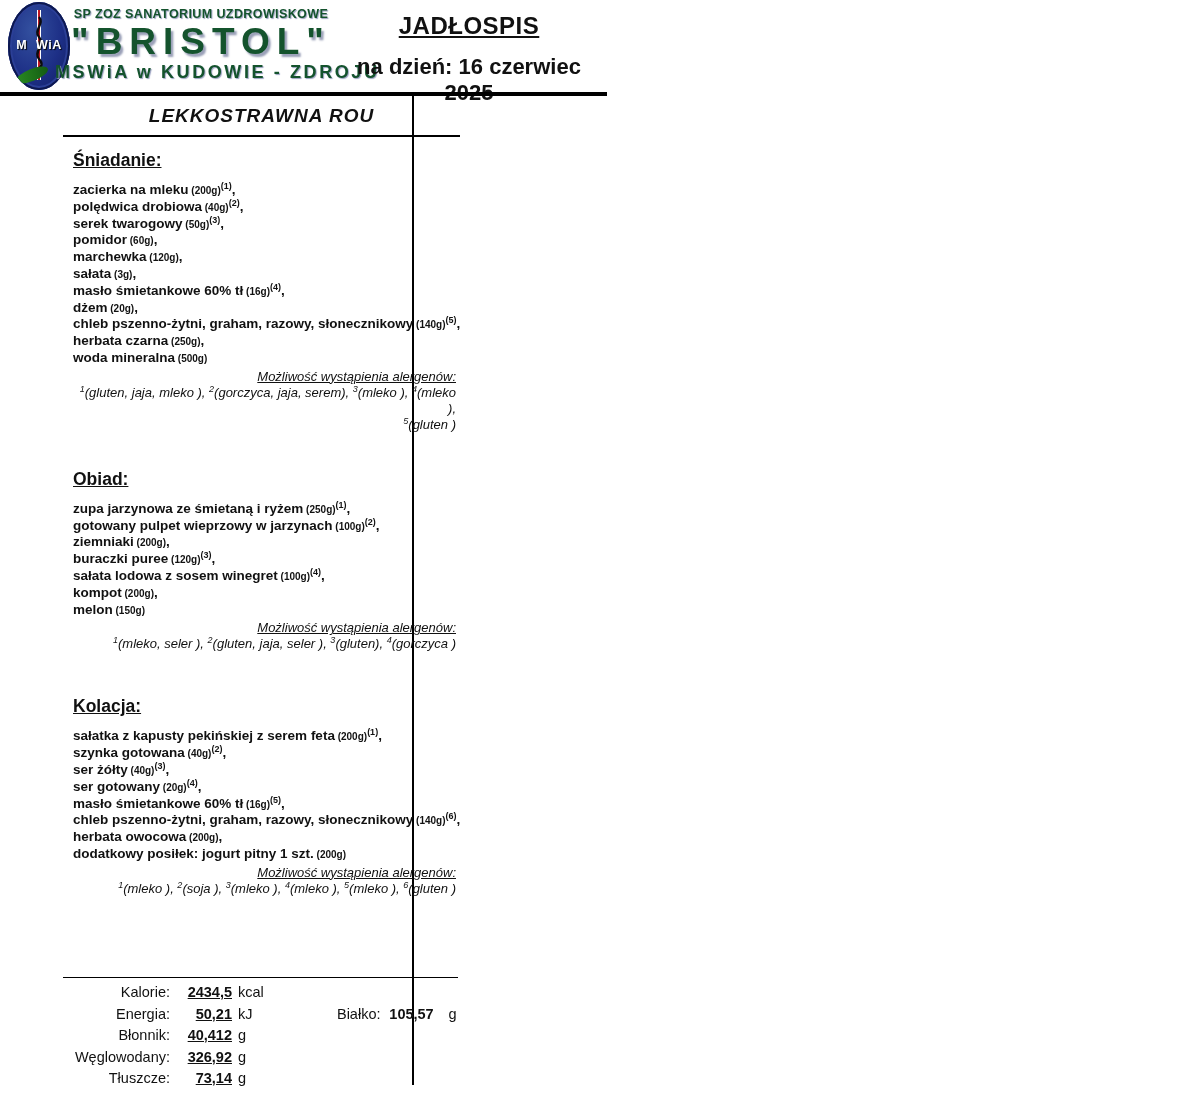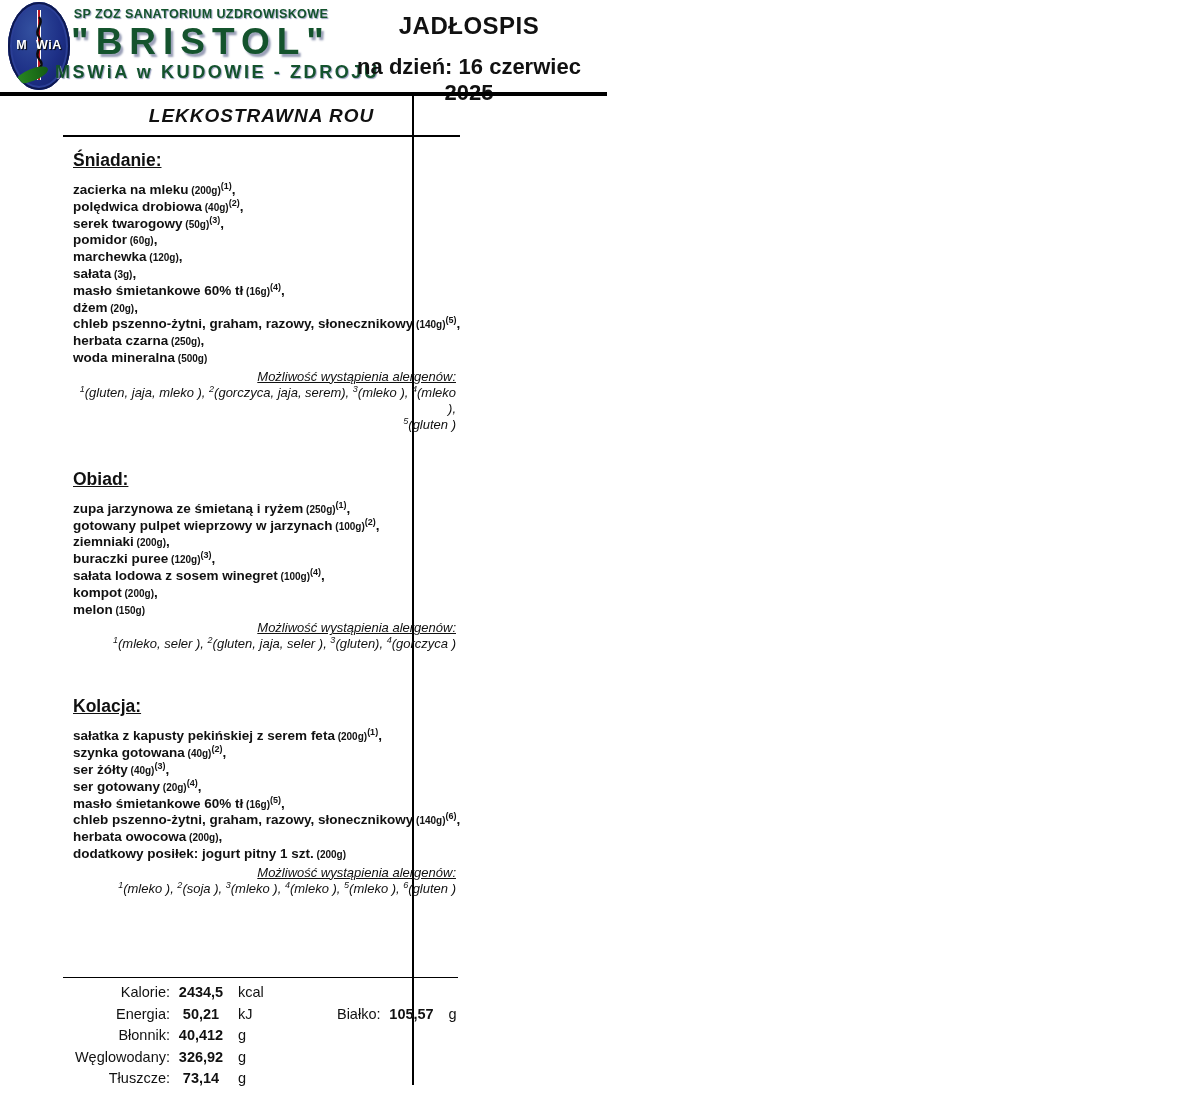--- a/index.html
+++ b/index.html
@@ -26,21 +26,21 @@
     position:absolute;left:7px;bottom:9px;width:34px;height:12px;border-radius:50%;
     background:linear-gradient(100deg,#2a8c22,#135a12);transform:rotate(-22deg);
   }
   .org{position:absolute;left:55px;top:7px;width:292px;text-align:center;}
   .org-line1{font-size:12.5px;font-weight:bold;letter-spacing:.4px;text-shadow:1px 1px 1px #9aa0c0;}
   .org-name-row{margin-top:1px;font-weight:bold;font-size:37px;line-height:40px;
     letter-spacing:7px;text-shadow:2.5px 2.5px 2px #9aa0b8;white-space:nowrap;}
   .org-line3{margin-top:0px;font-size:18px;font-weight:bold;letter-spacing:2.6px;
     text-shadow:1px 1px 1px #9aa0c0;white-space:nowrap;}
   .doc-head{position:absolute;left:348px;top:12px;width:242px;text-align:center;}
-  .doc-title{font-size:24px;font-weight:bold;letter-spacing:.5px;}
+  .doc-title{font-size:24px;font-weight:bold;letter-spacing:.5px;text-decoration:underline;}
   .doc-date{margin-top:14px;font-size:22px;font-weight:bold;}
   .top-rule{position:absolute;left:0;top:92px;width:607px;height:4px;background:#000;}
   .v-divider{position:absolute;left:412px;top:96px;width:2px;height:989px;background:#000;}
 
   
   .menu-col{position:absolute;left:12px;top:96px;width:410px;height:1013px;margin-left:46px;}
   .diet-title{
     margin:7px 8px 0 5px;padding:2px 0 8px 0;border-bottom:2px solid #000;
     text-align:center;font-size:19px;font-weight:bold;font-style:italic;letter-spacing:1px;
   }
@@ -61,21 +61,21 @@
     margin-top:2px;line-height:16px;
   }
   .allergen-line{text-align:right;font-size:13px;font-style:italic;line-height:16px;}
   .allergen-sup{font-size:9px;font-style:italic;line-height:0;}
 
   
   .nutrition{position:absolute;left:0;top:881px;width:410px;}
   .nutrition-rule{margin:0 10px 6px 5px;border-top:1.5px solid #000;}
   .n-row{display:flex;align-items:baseline;height:21.5px;font-size:14.5px;white-space:nowrap;}
   .n-label{width:112px;text-align:right;}
-  .n-value{width:62px;text-align:center;font-weight:bold;}
+  .n-value{width:62px;text-align:right;font-weight:bold;text-decoration:underline;}
   .n-unit{margin-left:6px;}
   .n-extra-label{width:128px;text-align:right;}
   .n-extra-value{width:62px;text-align:center;font-weight:bold;}
 </style>
 </head>
 <body>
 
 <div class="logo">
   <div class="logo-oval">
     <svg class="logo-staff" width="18" height="72" viewBox="0 0 18 72">

